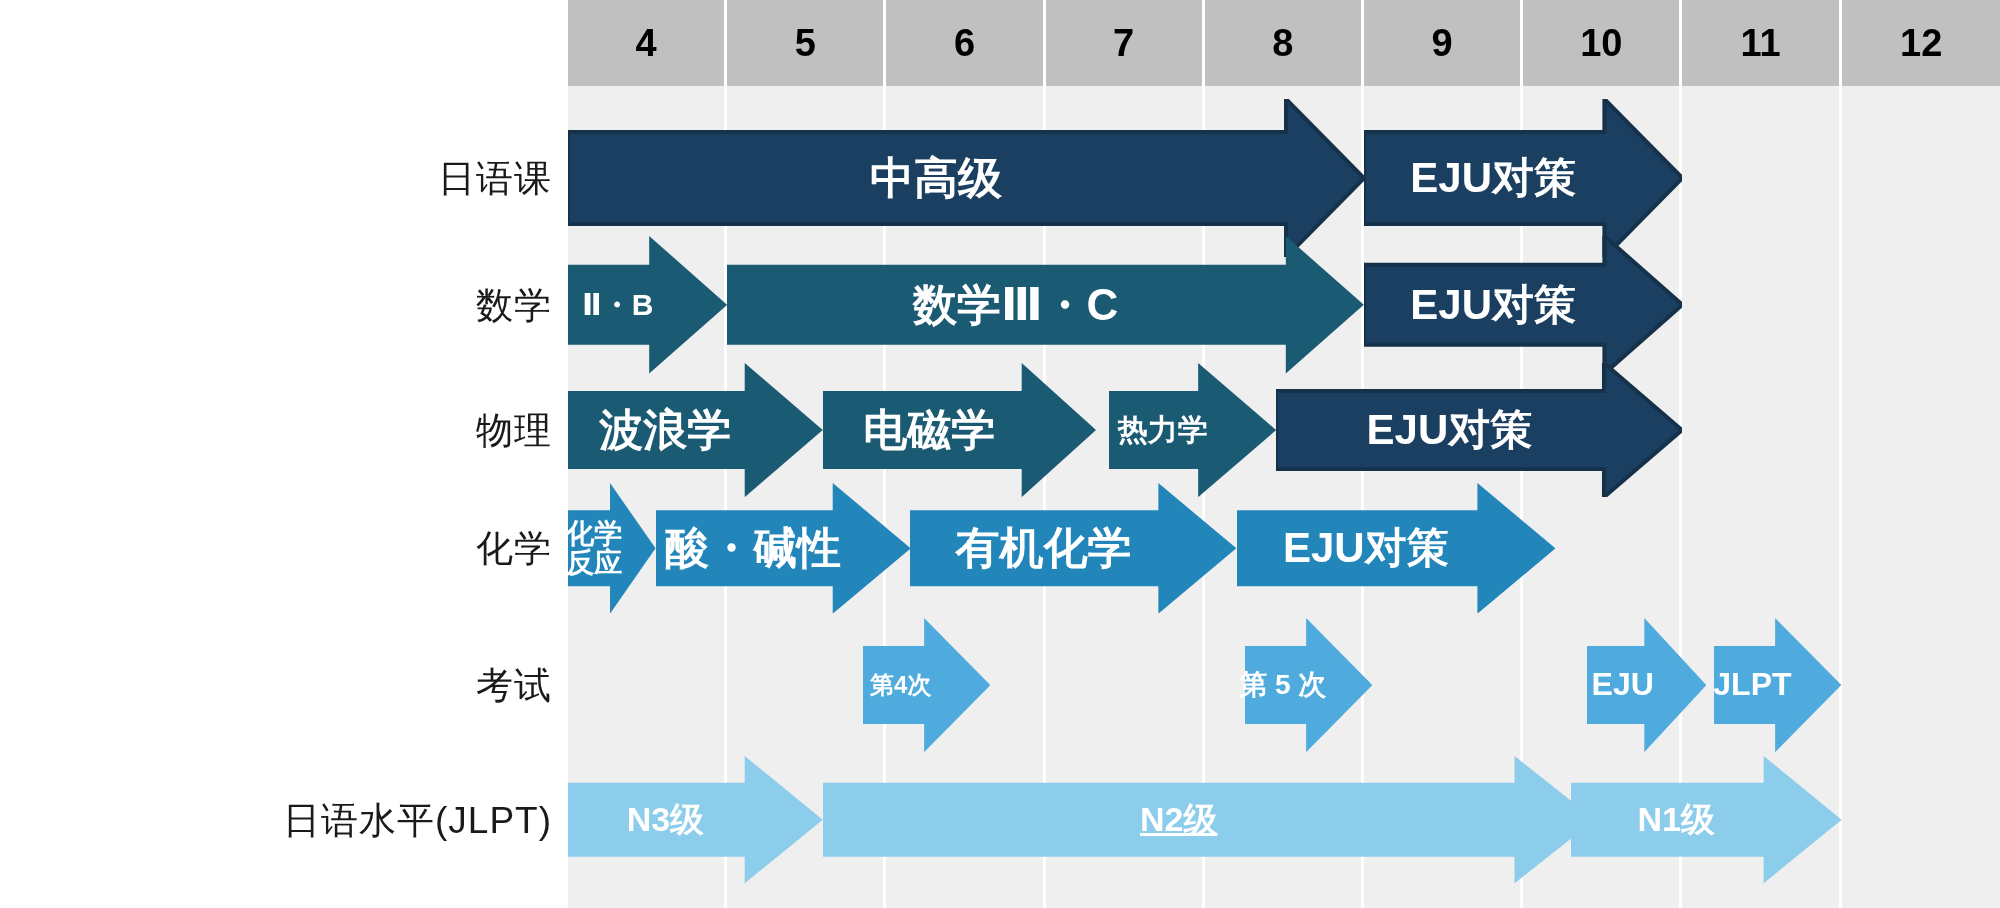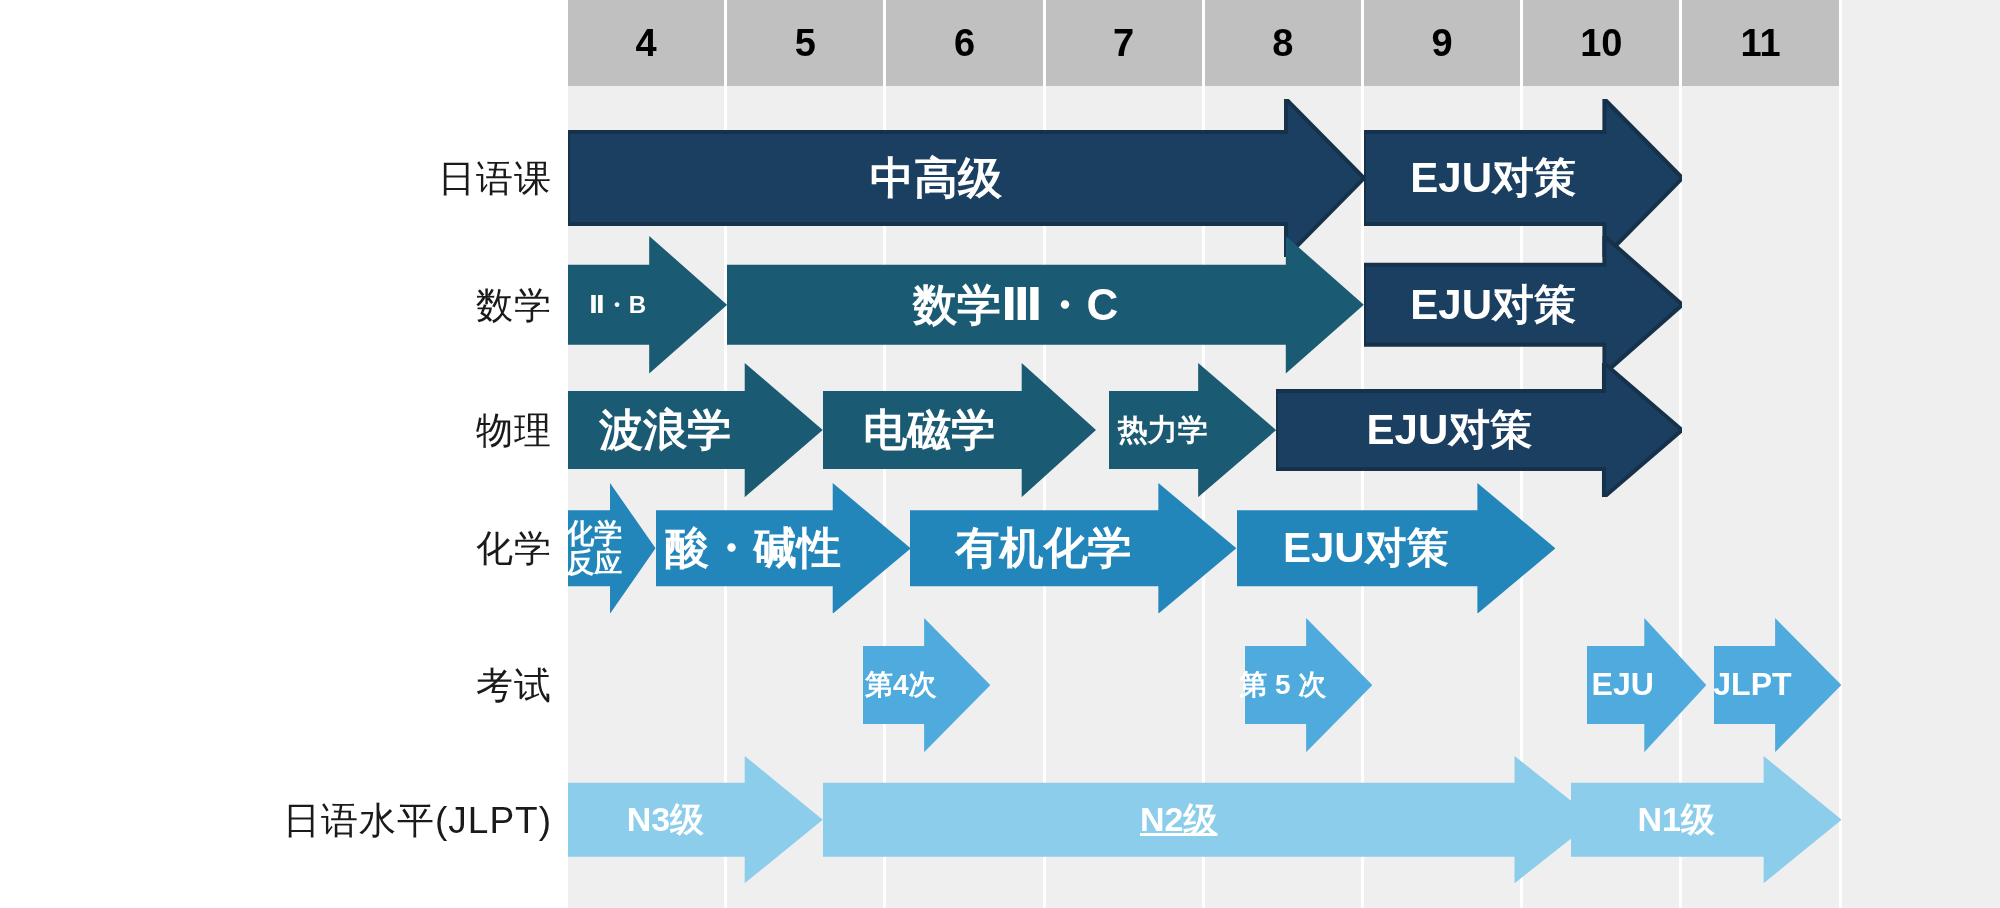--- a/index.html
+++ b/index.html
@@ -86,20 +86,21 @@
 
   <div id="headerRow">
       <div class="hdr-cell" style="left: 0px; width: 159.2px;">4</div>
       <div class="hdr-cell" style="left: 159.2px; width: 159.2px;">5</div>
       <div class="hdr-cell" style="left: 318.4px; width: 159.2px;">6</div>
       <div class="hdr-cell" style="left: 477.6px; width: 159.2px;">7</div>
       <div class="hdr-cell" style="left: 636.8px; width: 159.2px;">8</div>
       <div class="hdr-cell" style="left: 796px; width: 159.2px;">9</div>
       <div class="hdr-cell" style="left: 955.2px; width: 159.2px;">10</div>
       <div class="hdr-cell" style="left: 1114.4px; width: 159.2px;">11</div>
+      <div class="hdr-cell last" style="left: 1273.6px; width: 159.2px;">12</div>
     </div>
 
   <div id="rowLabels">
       <div class="row-label" style="top: 154px;">日语课</div>
       <div class="row-label" style="top: 281px;">数学</div>
       <div class="row-label" style="top: 406px;">物理</div>
       <div class="row-label" style="top: 524px;">化学</div>
       <div class="row-label" style="top: 661px;">考试</div>
       <div class="row-label" style="top: 796px;">日语水平(JLPT)</div>
     </div>
@@ -110,21 +111,21 @@
           <polygon points="0,33.120000000000005 718,33.120000000000005 718,0 796,79.12 718,158.24 718,125.12 0,125.12" fill="#1b3f60" stroke="#16324b" stroke-width="4" vector-effect="non-scaling-stroke"></polygon>
         </svg>
         <span class="lbl" style="transform: translateX(-30px);">中高级</span>
       </div>
       <div class="arrow outlined" style="left: 1364px; top: 98.88px; width: 318.4px; height: 158.24px; font-size: 42px;">
         <svg class="shape" viewBox="0 0 318.39999999999986 158.24" preserveAspectRatio="none">
           <polygon points="0,33.120000000000005 240.39999999999986,33.120000000000005 240.39999999999986,0 318.39999999999986,79.12 240.39999999999986,158.24 240.39999999999986,125.12 0,125.12" fill="#1b3f60" stroke="#16324b" stroke-width="4" vector-effect="non-scaling-stroke"></polygon>
         </svg>
         <span class="lbl" style="transform: translateX(-30px);">EJU对策</span>
       </div>
-      <div class="arrow" style="left: 568px; top: 236.2px; width: 159.2px; height: 137.6px; font-size: 24px;">
+      <div class="arrow" style="left: 568px; top: 236.2px; width: 159.2px; height: 137.6px; font-size: 30px;">
         <svg class="shape" viewBox="0 0 159.20000000000005 137.6" preserveAspectRatio="none">
           <polygon points="0,28.799999999999997 81.20000000000005,28.799999999999997 81.20000000000005,0 159.20000000000005,68.8 81.20000000000005,137.6 81.20000000000005,108.80000000000001 0,108.80000000000001" fill="#1b5a73"></polygon>
         </svg>
         <span class="lbl" style="transform: translateX(-30px);">Ⅱ・B</span>
       </div>
       <div class="arrow" style="left: 727.2px; top: 236.2px; width: 636.8px; height: 137.6px; font-size: 44px;">
         <svg class="shape" viewBox="0 0 636.8 137.6" preserveAspectRatio="none">
           <polygon points="0,28.799999999999997 558.8,28.799999999999997 558.8,0 636.8,68.8 558.8,137.6 558.8,108.80000000000001 0,108.80000000000001" fill="#1b5a73"></polygon>
         </svg>
         <span class="lbl" style="transform: translateX(-30px);">数学Ⅲ・C</span>
@@ -177,21 +178,21 @@
           <polygon points="0,27.359999999999996 248.3599999999999,27.359999999999996 248.3599999999999,0 326.3599999999999,65.36 248.3599999999999,130.72 248.3599999999999,103.36000000000001 0,103.36000000000001" fill="#2286bb"></polygon>
         </svg>
         <span class="lbl" style="transform: translateX(-30px);">有机化学</span>
       </div>
       <div class="arrow" style="left: 1236.64px; top: 482.64px; width: 318.4px; height: 130.72px; font-size: 42px;">
         <svg class="shape" viewBox="0 0 318.4000000000001 130.72" preserveAspectRatio="none">
           <polygon points="0,27.359999999999996 240.4000000000001,27.359999999999996 240.4000000000001,0 318.4000000000001,65.36 240.4000000000001,130.72 240.4000000000001,103.36000000000001 0,103.36000000000001" fill="#2286bb"></polygon>
         </svg>
         <span class="lbl" style="transform: translateX(-30px);">EJU对策</span>
       </div>
-      <div class="arrow" style="left: 862.52px; top: 617.92px; width: 127.36px; height: 134.16px; font-size: 28px;">
+      <div class="arrow" style="left: 862.52px; top: 617.92px; width: 127.36px; height: 134.16px; font-size: 24px;">
         <svg class="shape" viewBox="0 0 127.36000000000013 134.16" preserveAspectRatio="none">
           <polygon points="0,28.08 61.13280000000006,28.08 61.13280000000006,0 127.36000000000013,67.08 61.13280000000006,134.16 61.13280000000006,106.08000000000001 0,106.08000000000001" fill="#4fabdd"></polygon>
         </svg>
         <span class="lbl" style="transform: translateX(-25.472px);">第4次</span>
       </div>
       <div class="arrow" style="left: 1244.6px; top: 617.92px; width: 127.36px; height: 134.16px; font-size: 28px;">
         <svg class="shape" viewBox="0 0 127.36000000000013 134.16" preserveAspectRatio="none">
           <polygon points="0,28.08 61.13280000000006,28.08 61.13280000000006,0 127.36000000000013,67.08 61.13280000000006,134.16 61.13280000000006,106.08000000000001 0,106.08000000000001" fill="#4fabdd"></polygon>
         </svg>
         <span class="lbl" style="transform: translateX(-25.472px);">第 5 次</span>

